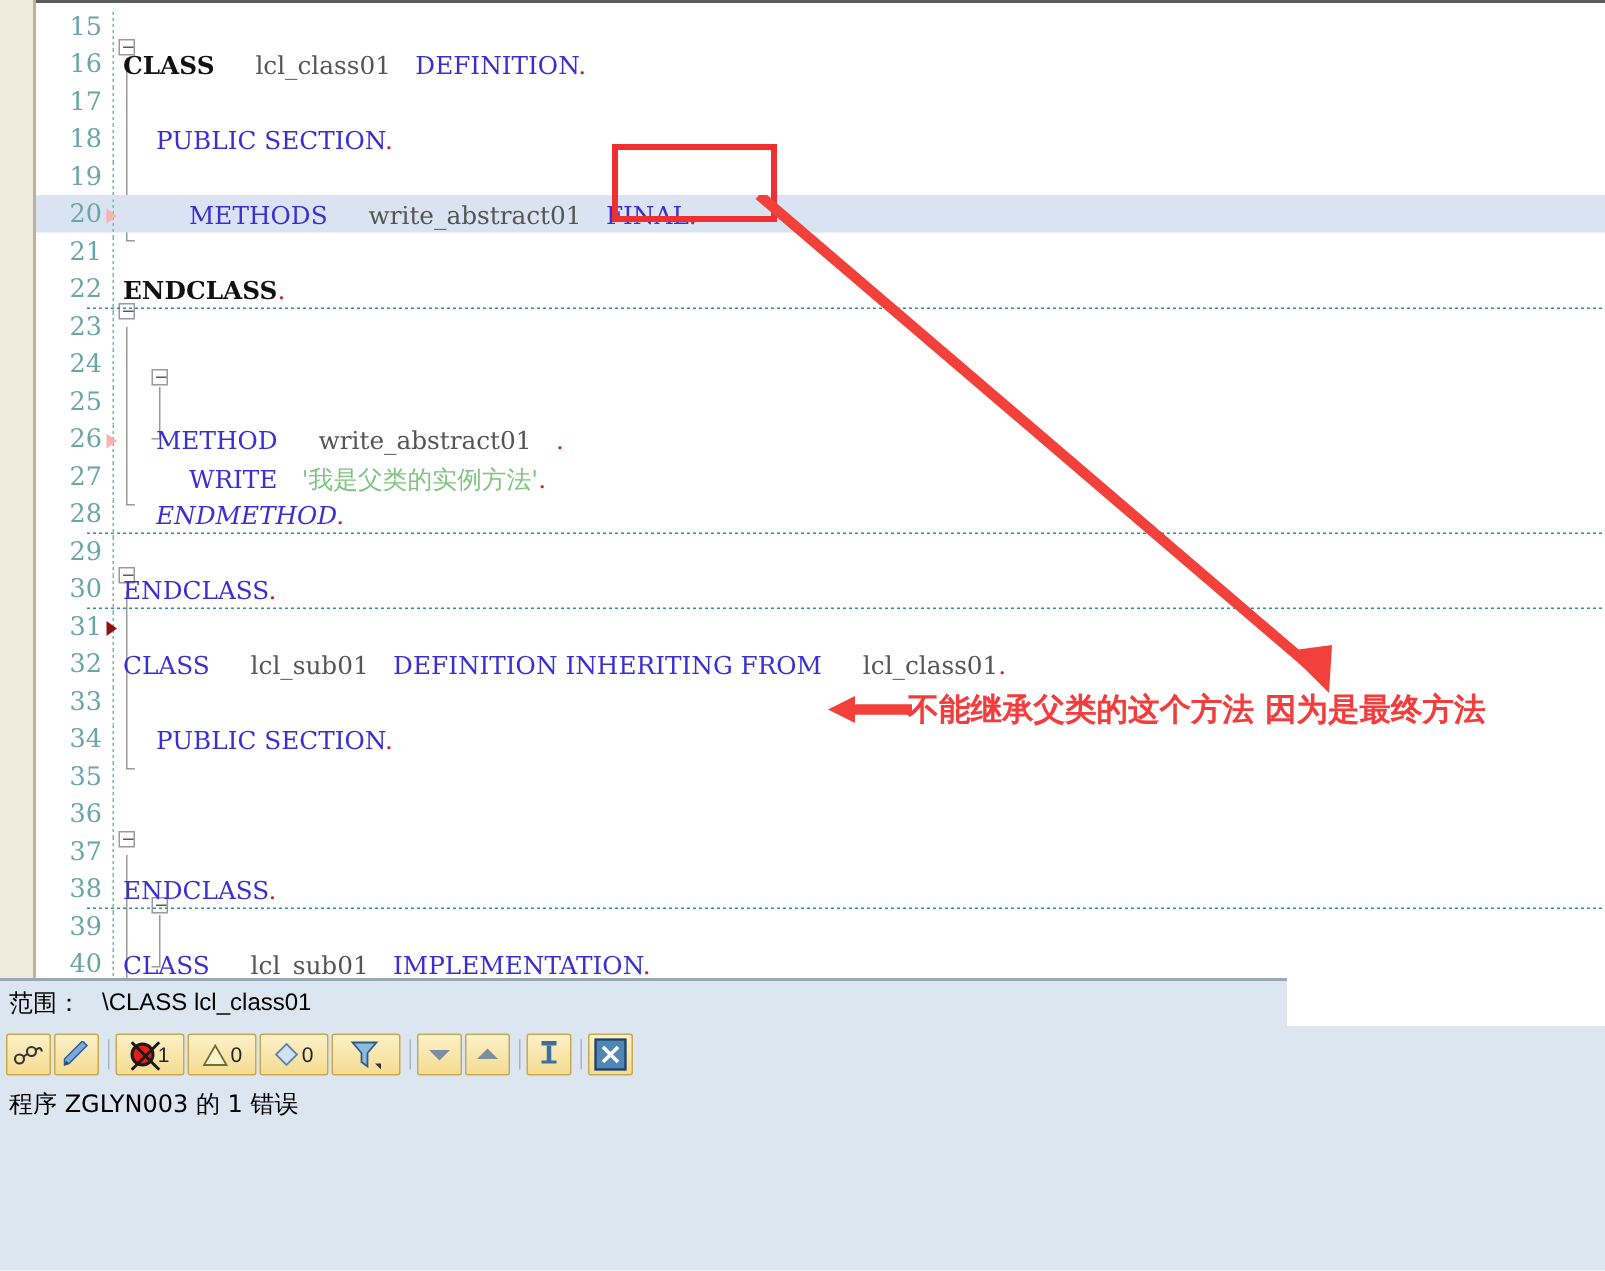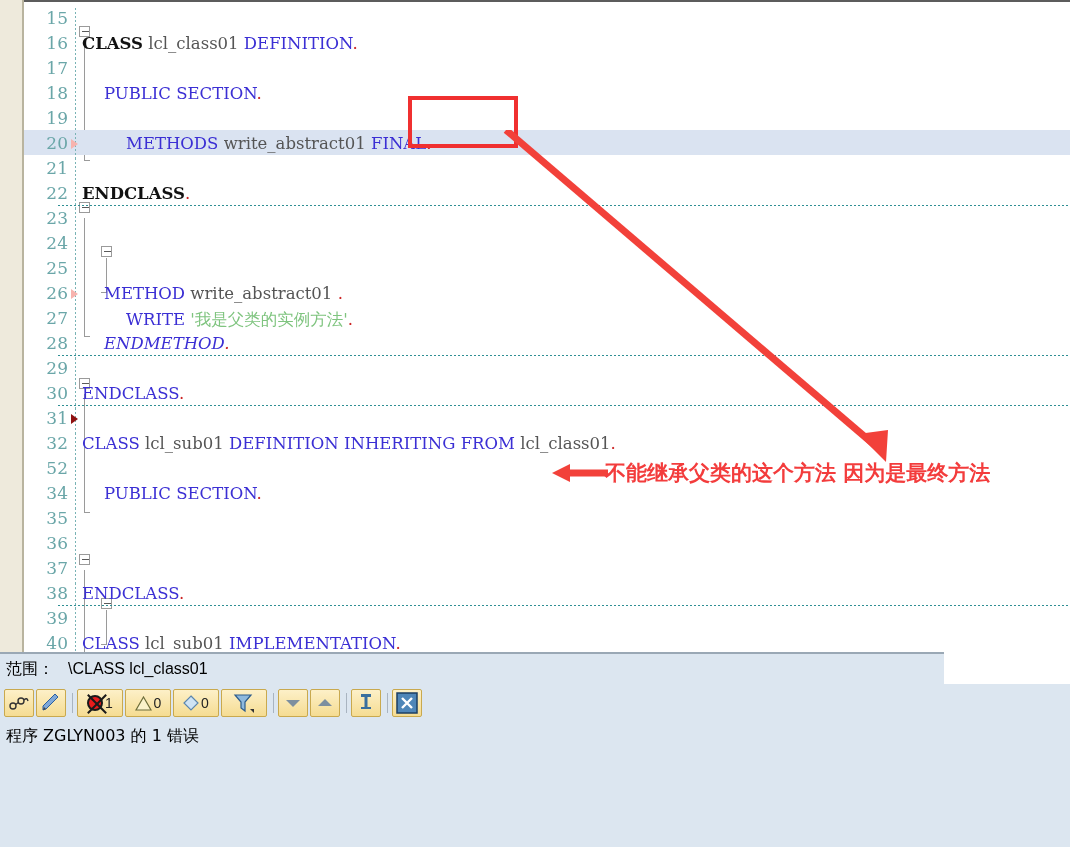--- a/index.html
+++ b/index.html
@@ -71,40 +71,40 @@
   .fvline {
     position:absolute; width:1px; background:#9a9a9a;
   }
   .fend {
     position:absolute; width:6px; height:1px; background:#9a9a9a;
   }
 
   
   .k      { color:#3b2fd4; }          
   .kb     { color:#111111; font-weight:bold; }  
-  .id     { color:#555555; }          
+  .id     { color:#555555;margin-left:11px; }          
   .pun    { color:#cc2222; }          
   .str    { color:#7fc47f; }
 
   
   #final-box {
     position:absolute; left:408px; top:96px; width:110px; height:52px;
     border:4px solid #f03030; background:transparent;
   }
   #diag-arrow { position:absolute; left:500px; top:130px; }
   #note-right {
     position:absolute; left:605px; top:459px;
     color:#f33c3c; font-size:21px; font-weight:bold;
     font-family:"DejaVu Sans", sans-serif; white-space:nowrap;
   }
   #arrow-left { position:absolute; left:552px; top:462px; }
 
   
   #scopebar {
-    position:absolute; left:0; top:652px; width:944px; height:32px;
+    position:absolute; left:0; top:652px; width:858px; height:32px;
     background:#dce6f0; border-top:2px solid #9aa8b5;
     font-size:16px; color:#000000; display:flex; align-items:center;
   }
   #scopebar .lbl { margin-left:6px; font-family:"DejaVu Sans", sans-serif;}
   #scopebar .val { margin-left:14px; font-family:"Liberation Sans", sans-serif;}
 
   
   #toolbar {
     position:absolute; left:0; top:684px; width:1070px; height:38px;
     background:#dce6f0; display:flex; align-items:center; padding-left:4px;
@@ -186,21 +186,21 @@
       <div class="codeline" style="top: 258px; padding-left: 20px;"><span class="ln">25</span><span class="gutdots"></span><span class="codetext" style="left: 58px;"></span></div>
       <div class="codeline" style="top: 283px;"><span class="ln">26</span><span class="gutdots"></span><span class="marker"></span><span class="codetext" style="left: 80px;"><span class="k">METHOD</span><span class="id"> </span><span class="id">write_abstract01</span><span class="id"> </span><span class="pun">.</span></span></div>
       <div class="codeline" style="top: 308px;"><span class="ln">27</span><span class="gutdots"></span><span class="codetext" style="left: 102px;"><span class="k">WRITE</span><span class="id"> </span><span class="str">'我是父类的实例方法'</span><span class="pun">.</span></span></div>
       <div class="codeline" style="top: 333px;"><span class="ln">28</span><span class="gutdots"></span><span class="codetext" style="left: 80px; font-style: italic;"><span class="k">ENDMETHOD</span><span class="pun">.</span></span></div>
       <div class="dotrule" style="top: 355px;"></div>
       <div class="codeline" style="top: 358px;"><span class="ln">29</span><span class="gutdots"></span><span class="codetext" style="left: 58px;"></span></div>
       <div class="codeline" style="top: 383px;"><span class="ln">30</span><span class="gutdots"></span><span class="codetext" style="left: 58px;"><span class="k">ENDCLASS</span><span class="pun">.</span></span></div>
       <div class="dotrule" style="top: 405px;"></div>
       <div class="codeline" style="top: 408px;"><span class="ln">31</span><span class="gutdots"></span><span class="marker dark"></span><span class="codetext" style="left: 58px;"></span></div>
       <div class="codeline" style="top: 433px;"><span class="ln">32</span><span class="gutdots"></span><span class="codetext" style="left: 58px;"><span class="k">CLASS</span><span class="id"> </span><span class="id">lcl_sub01</span><span class="id"> </span><span class="k">DEFINITION INHERITING FROM</span><span class="id"> </span><span class="id">lcl_class01</span><span class="pun">.</span></span></div>
-      <div class="codeline" style="top: 458px;"><span class="ln">52</span><span class="gutdots"></span><span class="codetext" style="left: 58px;"></span></div>
+      <div class="codeline" style="top: 458px;"><span class="ln">33</span><span class="gutdots"></span><span class="codetext" style="left: 58px;"></span></div>
       <div class="codeline" style="top: 483px;"><span class="ln">34</span><span class="gutdots"></span><span class="codetext" style="left: 80px;"><span class="k">PUBLIC SECTION</span><span class="pun">.</span></span></div>
       <div class="codeline" style="top: 508px;"><span class="ln">35</span><span class="gutdots"></span><span class="codetext" style="left: 58px;"></span></div>
       <div class="codeline" style="top: 533px;"><span class="ln">36</span><span class="gutdots"></span></div>
       <div class="codeline" style="top: 558px; padding-left: 11px;"><span class="ln">37</span><span class="gutdots"></span><span class="codetext" style="left: 58px;"></span></div>
       <div class="codeline" style="top: 583px;"><span class="ln">38</span><span class="gutdots"></span><span class="codetext" style="left: 58px;"><span class="k">ENDCLASS</span><span class="pun">.</span></span></div>
       <div class="dotrule" style="top: 605px;"></div>
       <div class="codeline" style="top: 608px;"><span class="ln">39</span><span class="gutdots"></span><span class="codetext" style="left: 58px;"></span></div>
       <div class="codeline" style="top: 633px;"><span class="ln">40</span><span class="gutdots"></span><span class="codetext" style="left: 58px;"><span class="k">CLASS</span><span class="id"> </span><span class="id">lcl_sub01</span><span class="id"> </span><span class="k">IMPLEMENTATION</span><span class="pun">.</span></span></div>
     </div>
 

